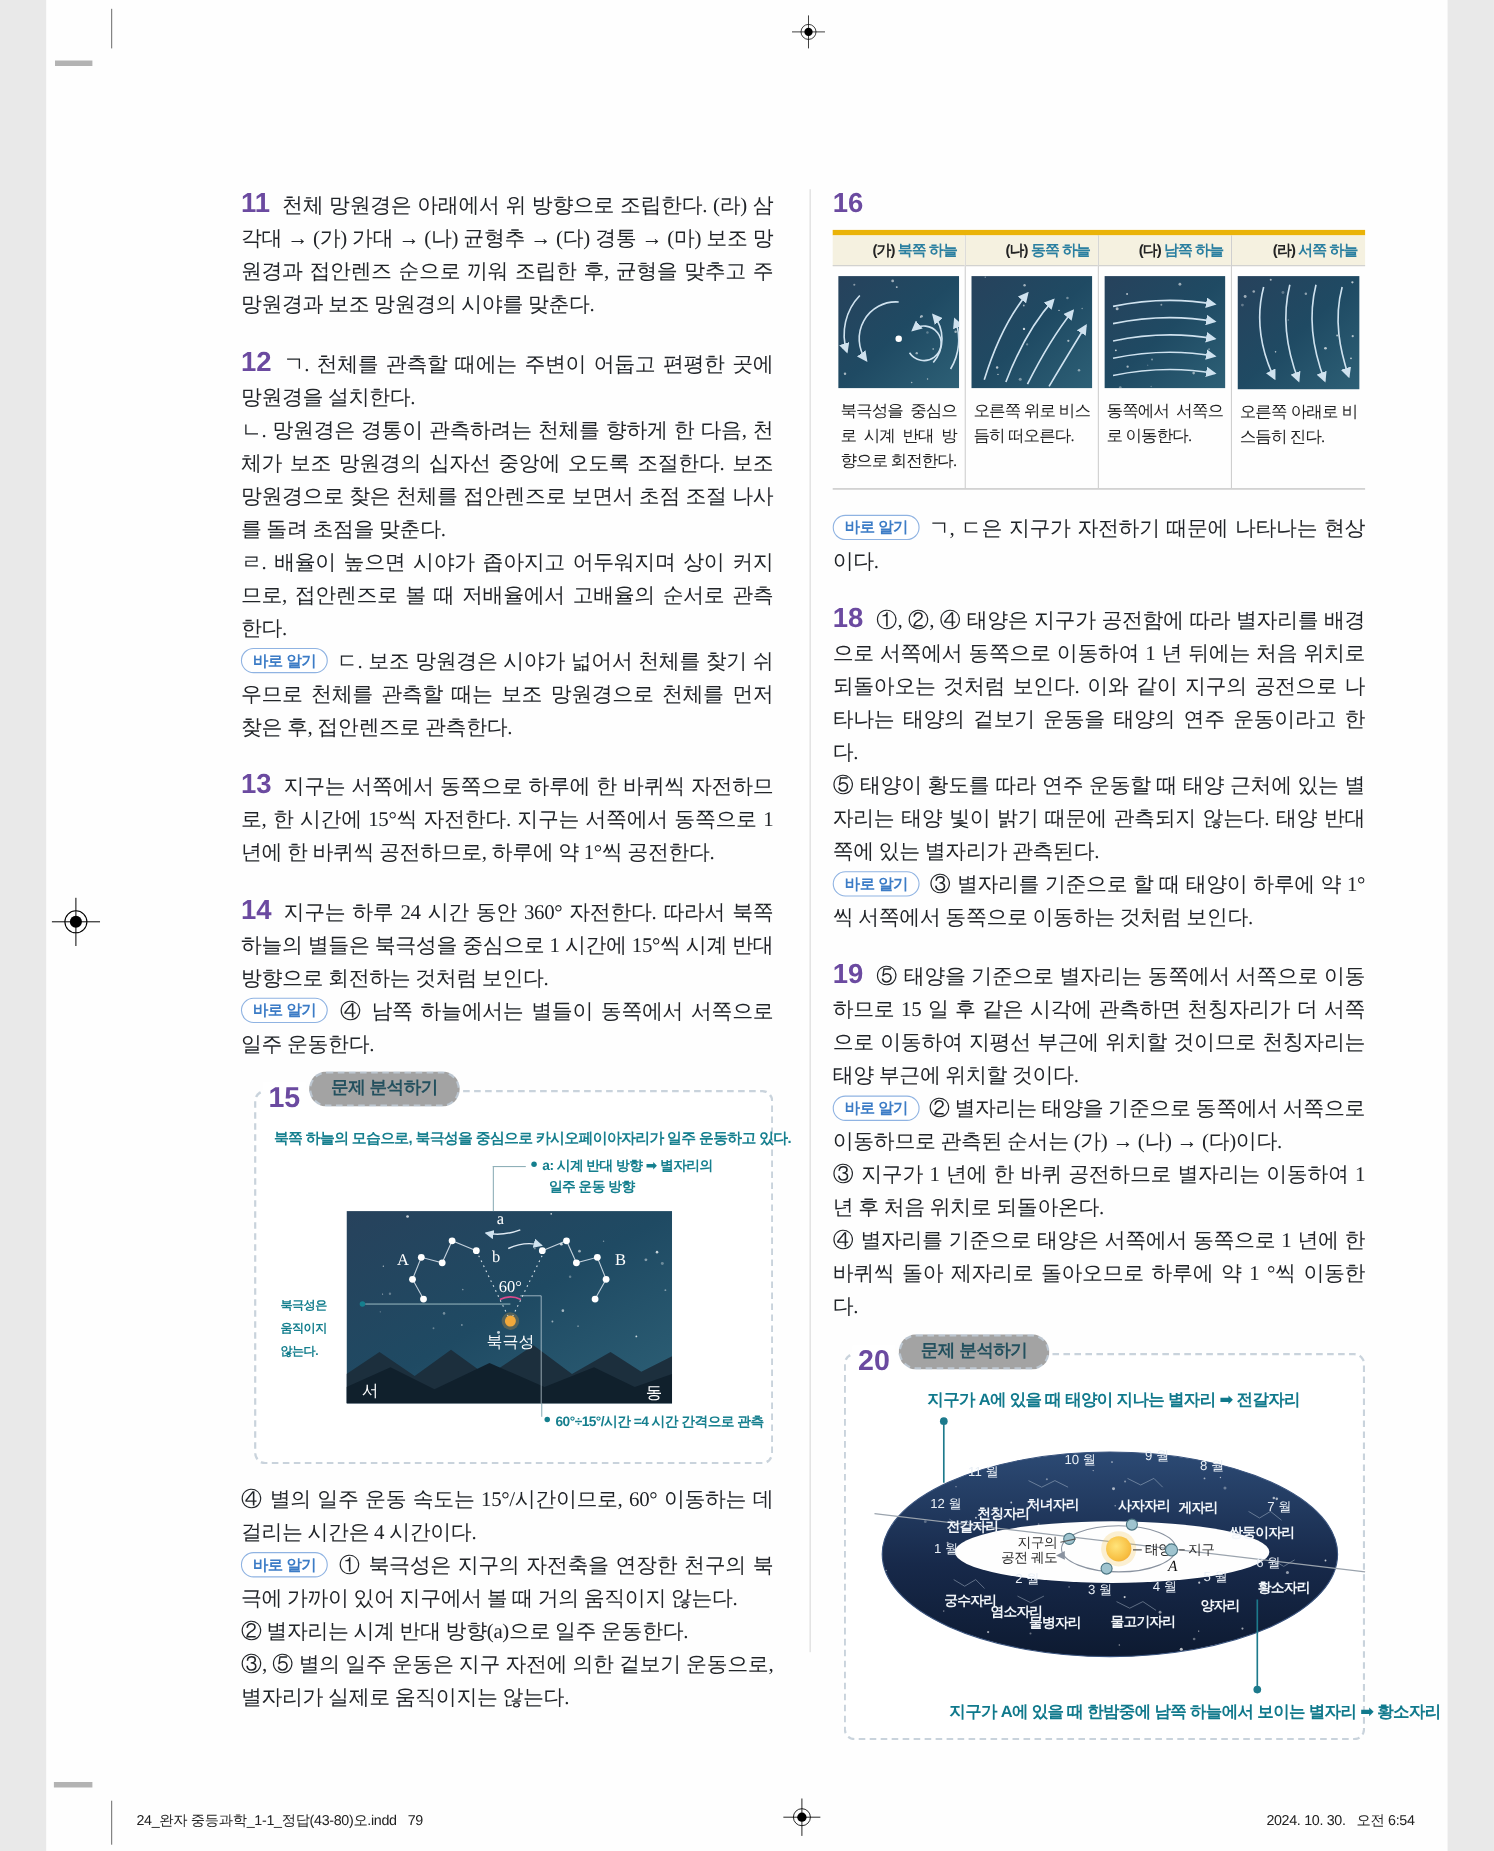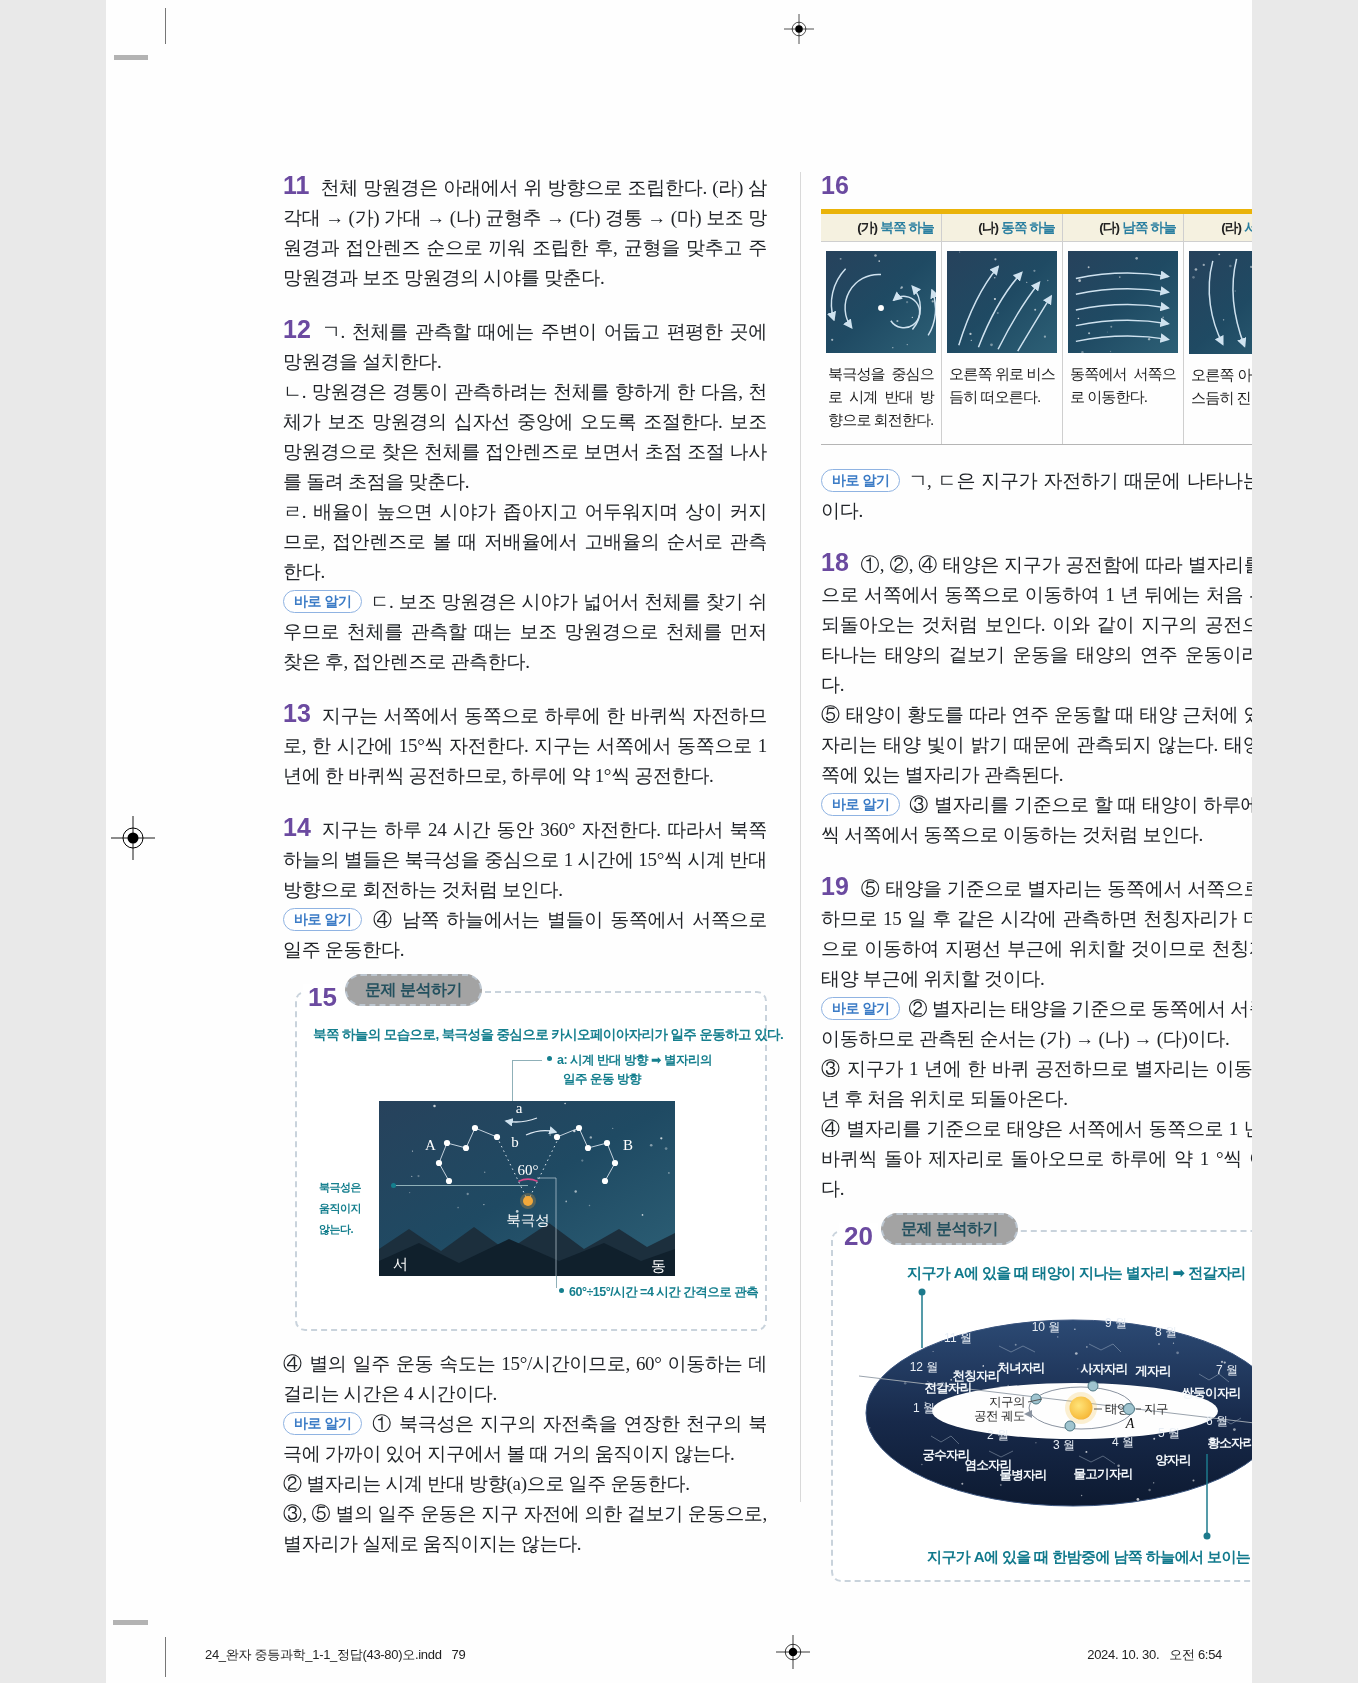--- a/index.html
+++ b/index.html
@@ -1,16 +1,16 @@
 <!DOCTYPE html>
 <html><head>
 <meta charset="utf-8">
 <style>
   html,body{margin:0;padding:0;background:#e9e9e9;}
-  #page{position:relative;width:1146px;height:1683px;background:#fefefe;margin:0 auto;overflow:hidden;
+  #page{position:relative;width:1274px;height:1683px;background:#fefefe;margin:0 auto;overflow:hidden;
         font-family:"Liberation Serif","DejaVu Serif",serif;color:#1f2226;}
   
   .col{position:absolute;top:170px;width:484px;}
   #col-left{left:177px;}
   #col-right{left:715px;}
   .col-divider{position:absolute;left:694px;top:172px;width:1px;height:1330px;background:#d9d9d9;}
   
   .ans{margin:0 0 21px 0;}
   .para{margin:0;font-size:19px;line-height:30px;text-align:justify;word-break:break-all;
         letter-spacing:-0.3px;color:#212428;}
@@ -60,21 +60,21 @@
   .ctxt{font:600 12.5px "Liberation Sans","DejaVu Sans",sans-serif;fill:#f2f6fa;letter-spacing:-0.7px;}
   .dtxt{font:12.5px "Liberation Sans","DejaVu Sans",sans-serif;fill:#2a2a2a;letter-spacing:-0.5px;}
   .atxt{font:italic 14px "Liberation Serif","DejaVu Serif",serif;fill:#111;}
   .sertxt{font:15px "Liberation Serif","DejaVu Serif",serif;fill:#fff;}
   
   #page-footer{position:absolute;top:1536px;left:715px;width:484px;text-align:right;}
   .footer-label{font:700 16px "Liberation Sans","DejaVu Sans",sans-serif;color:#333;letter-spacing:-0.5px;
         vertical-align:6px;margin-right:16px;}
   .footer-num{font:700 34px/1 "Liberation Sans","DejaVu Sans",sans-serif;color:#111;}
   .print-foot{position:absolute;top:1646px;font:13px "Liberation Sans","DejaVu Sans",sans-serif;
-        color:#222;white-space:pre;letter-spacing:-0.3px;margin-left:17px;}
+        color:#222;white-space:pre;letter-spacing:-0.3px;}
   #print-foot-left{left:82px;}
   #print-foot-right{right:30px;}
   
   .crop-v{position:absolute;width:1px;background:#777;}
   .crop-h{position:absolute;height:5px;background:#b3b3b3;}
   .regmark{position:absolute;}
 </style>
 </head>
 <body>
 

